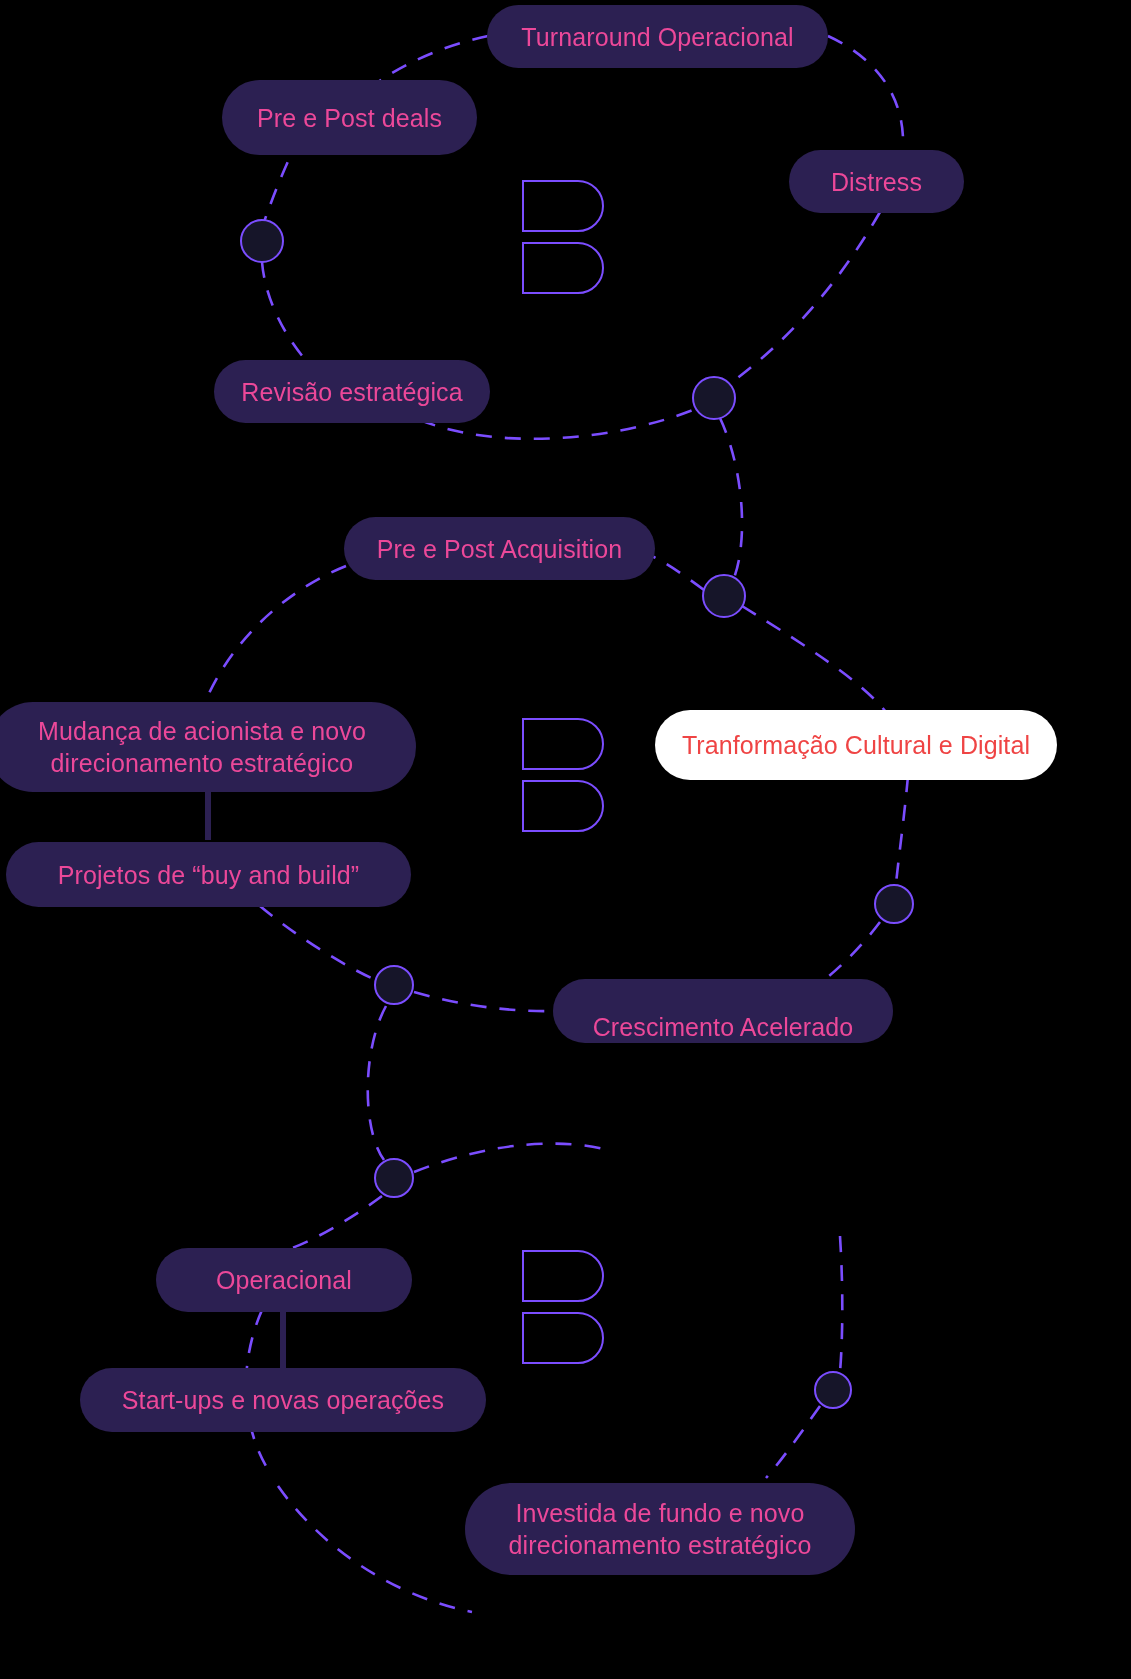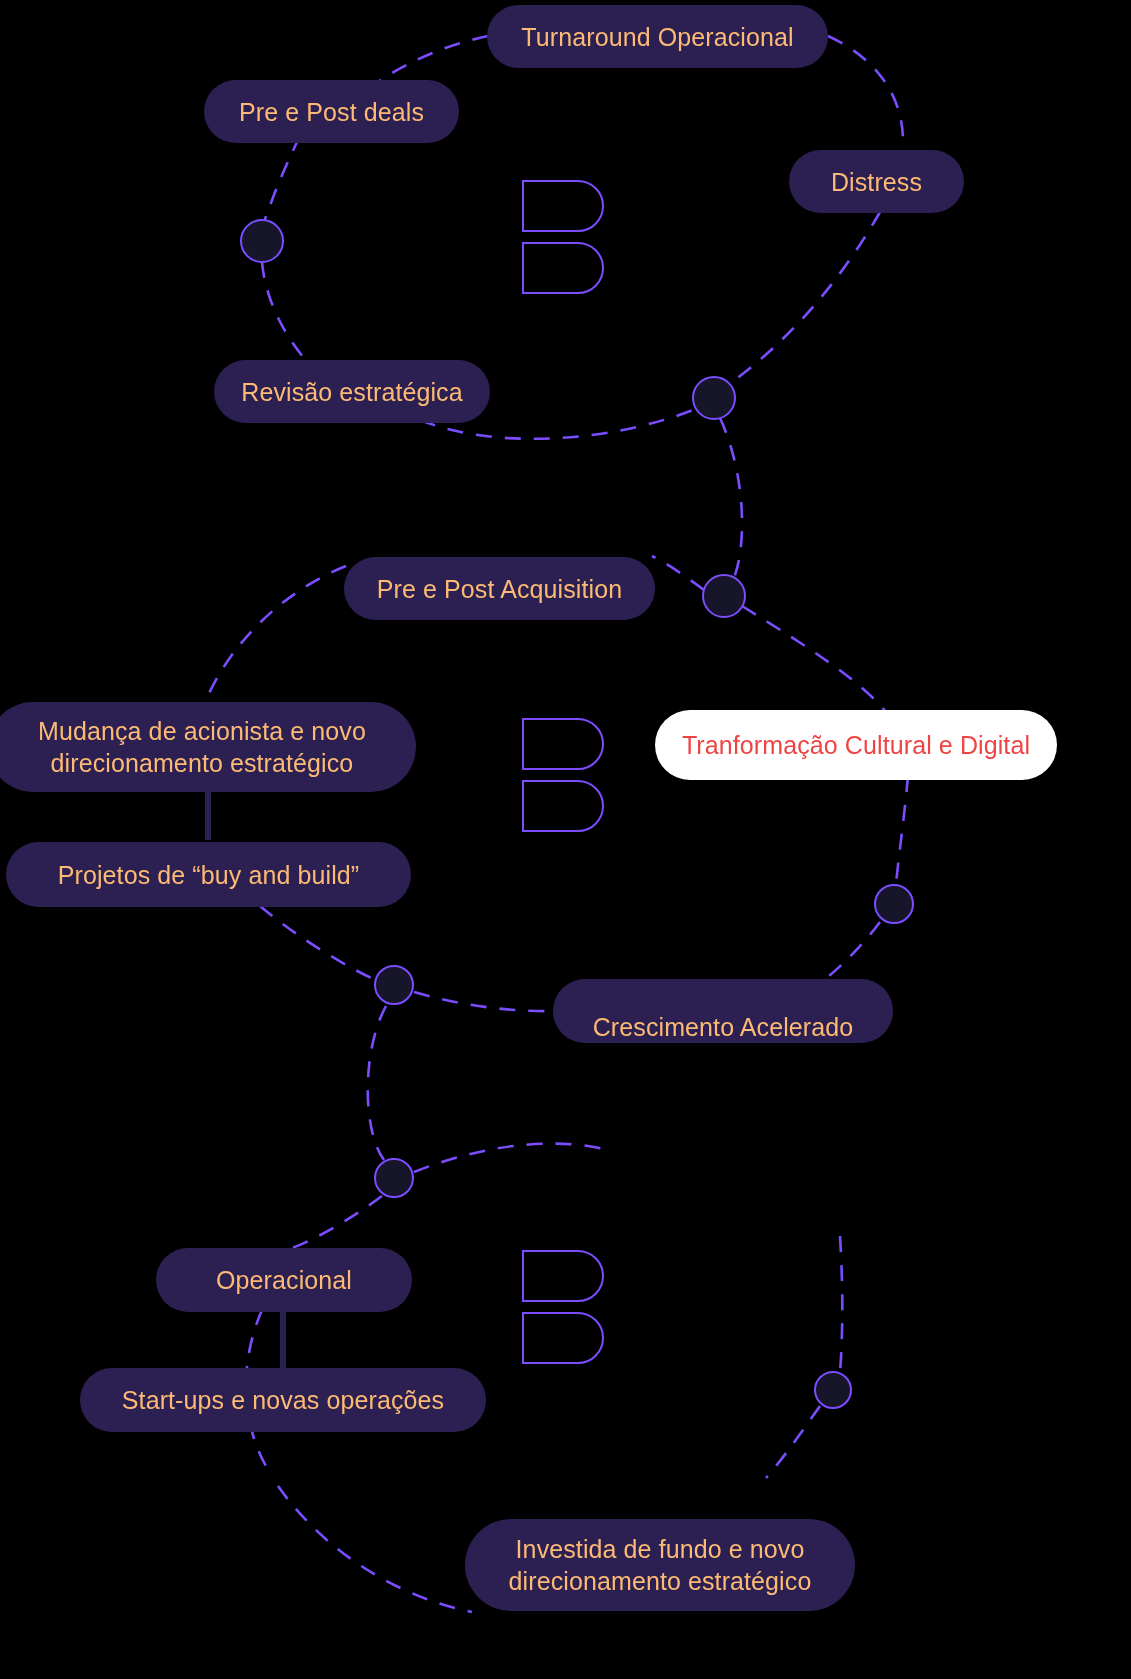--- a/index.html
+++ b/index.html
@@ -21,21 +21,21 @@
     position: absolute;
     left: 0;
     top: 0;
     width: 1131px;
     height: 1679px;
     pointer-events: none;
   }
   .pill {
     position: absolute;
     background: #2c2052;
-    color: #fdba74;
+    color: #ec4899;
     border-radius: 999px;
     display: flex;
     align-items: center;
     justify-content: center;
     text-align: center;
     font-size: 25px;
     font-weight: 400;
     letter-spacing: 0.1px;
     line-height: 1.28;
     box-sizing: border-box;
@@ -136,33 +136,33 @@
 
   <div class="watermark" style="left:522px; top:1250px; width:82px; height:114px;">
     <div class="wm-bar" style="left:0; top:0; width:82px; height:52px;"></div>
     <div class="wm-bar" style="left:0; top:62px; width:82px; height:52px;"></div>
   </div>
 
   <div class="pill" style="left:487px; top:5px; width:341px; height:63px;">
     <span class="pill-text">Turnaround Operacional</span>
   </div>
 
-  <div class="pill" style="left:204px; top:80px; width:255px; height:63px;">
+  <div class="pill" style="left:222px; top:80px; width:255px; height:75px;">
     <span class="pill-text">Pre e Post deals</span>
   </div>
 
   <div class="pill" style="left:789px; top:150px; width:175px; height:63px;text-align:center;">
     <span class="pill-text">Distress</span>
   </div>
 
   <div class="pill" style="left:214px; top:360px; width:276px; height:63px;">
     <span class="pill-text">Revisão estratégica</span>
   </div>
 
-  <div class="pill" style="left:344px; top:517px; width:311px; height:63px;margin-top:40px;">
+  <div class="pill" style="left:344px; top:517px; width:311px; height:63px;">
     <span class="pill-text">Pre e Post Acquisition</span>
   </div>
 
   <div class="pill" style="left:-12px; top:702px; width:428px; height:90px;">
     <span class="pill-text">Mudança de acionista e novo
 direcionamento estratégico</span>
   </div>
 
   <div class="pill highlight" style="left:655px; top:710px; width:402px; height:70px;">
     <span class="pill-text">Tranformação Cultural e Digital</span>
@@ -178,21 +178,21 @@
 
 
   <div class="pill" style="left:156px; top:1248px; width:256px; height:64px;">
     <span class="pill-text">Operacional</span>
   </div>
 
   <div class="pill" style="left:80px; top:1368px; width:406px; height:64px;">
     <span class="pill-text">Start-ups e novas operações</span>
   </div>
 
-  <div class="pill" style="left:465px; top:1483px; width:390px; height:92px;margin-top:36px;">
+  <div class="pill" style="left:465px; top:1483px; width:390px; height:92px;">
     <span class="pill-text">Investida de fundo e novo
 direcionamento estratégico</span>
   </div>
 
   <div class="node" style="left:240px; top:219px; width:44px; height:44px;"></div>
   <div class="node" style="left:692px; top:376px; width:44px; height:44px;"></div>
   <div class="node" style="left:702px; top:574px; width:44px; height:44px;"></div>
   <div class="node" style="left:874px; top:884px; width:40px; height:40px;"></div>
   <div class="node" style="left:374px; top:965px; width:40px; height:40px;"></div>
   <div class="node" style="left:374px; top:1158px; width:40px; height:40px;"></div>

